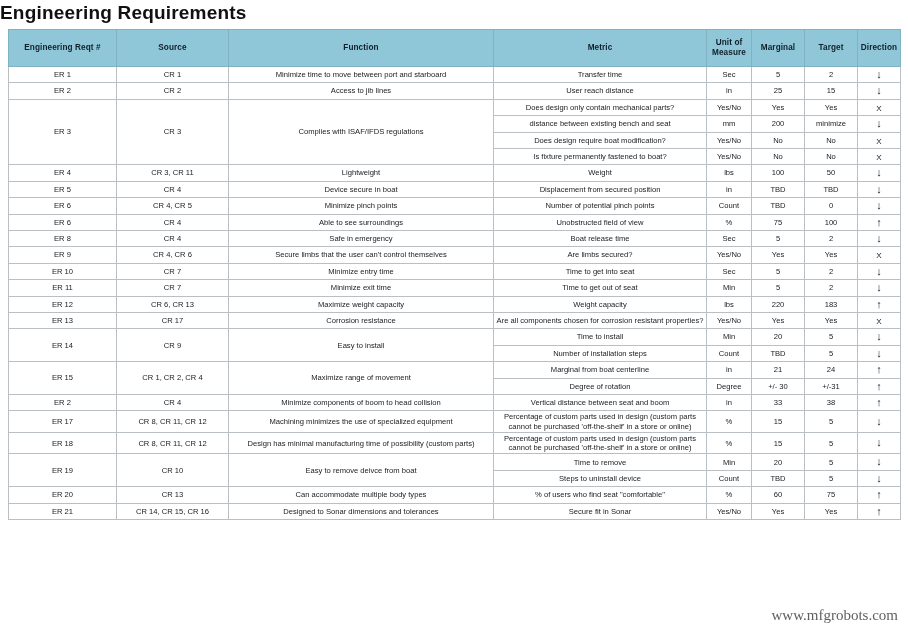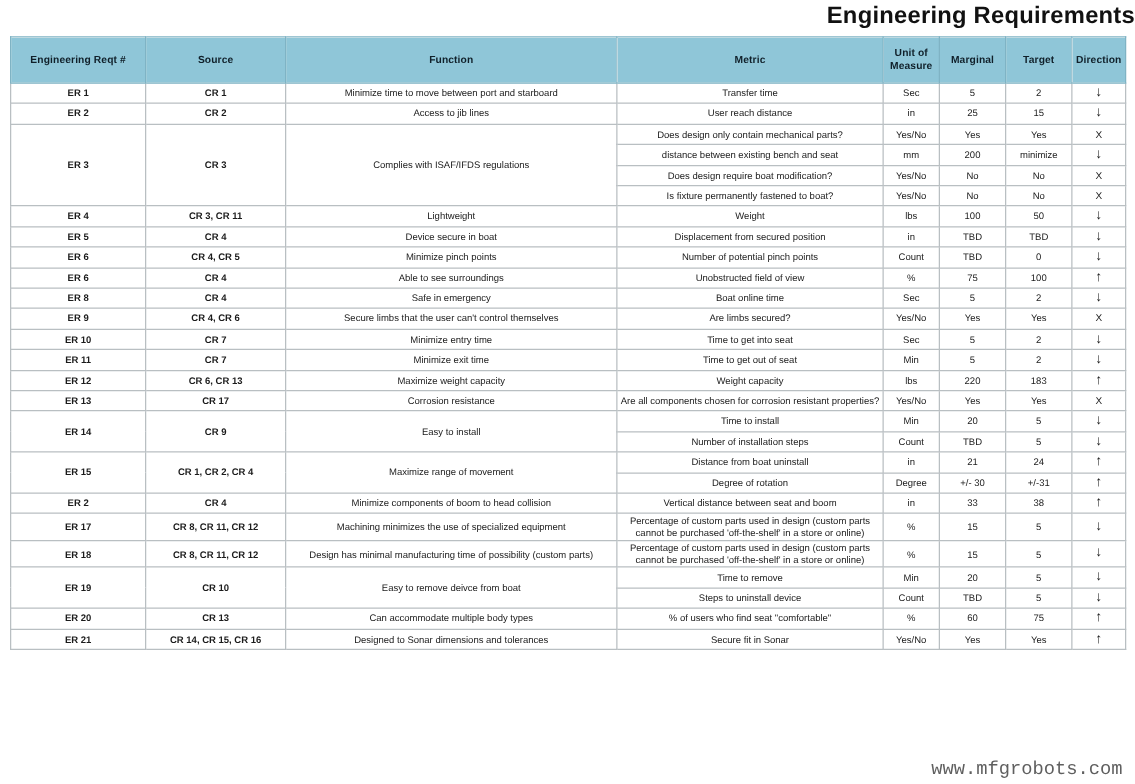--- a/index.html
+++ b/index.html
@@ -9,21 +9,21 @@
   }
   body {
     width: 908px;
     height: 627px;
     font-family: "Liberation Sans", sans-serif;
     color: #1a1a1a;
     overflow: hidden;
     position: relative;
   }
   #page-title {
-    text-align: right;
+    text-align: left;
     font-size: 19px;
     font-weight: bold;
     letter-spacing: 0.2px;
     color: #111111;
     padding: 3px 0 5px 0;
     line-height: 1.1;
   }
   .table-wrap {
     padding: 0 8px 0 8px;
     box-sizing: border-box;
@@ -57,32 +57,32 @@
   
   col.c-req   { width: 108px; }
   col.c-src   { width: 112px; }
   col.c-fn    { width: 265px; }
   col.c-met   { width: 213px; }
   col.c-uom   { width: 45px;  }
   col.c-marg  { width: 53px;  }
   col.c-targ  { width: 53px;  }
   col.c-dir   { width: 43px;  }
 
-  td.id, td.src { font-weight: bold; }
+  td.id, td.src { font-weight: normal; }
   td.fn, td.met { }
   td.dir { font-size: 11px; line-height: 1; }
   .arrow-up::after   { content: "\2191"; }
   .arrow-down::after { content: "\2193"; }
   .mark-x::after     { content: "X"; font-size: 8px; font-weight: normal; }
 
   .watermark {
     position: absolute;
     right: 10px;
     bottom: 3px;
-    font-family: Liberation Mono, monospace;
+    font-family: Liberation Serif, serif;
     font-size: 15px;
     color: #4a4a4a;
     opacity: 0.88;
     white-space: nowrap;
     pointer-events: none;
   }
 </style>
 </head>
 <body>
 
@@ -201,21 +201,21 @@
           <td class="met">Unobstructed field of view</td>
           <td class="uom">%</td>
           <td class="marg">75</td>
           <td class="targ">100</td>
           <td class="dir arrow-up"></td>
         </tr>
         <tr>
           <td class="id">ER 8</td>
           <td class="src">CR 4</td>
           <td class="fn">Safe in emergency</td>
-          <td class="met">Boat online time</td>
+          <td class="met">Boat release time</td>
           <td class="uom">Sec</td>
           <td class="marg">5</td>
           <td class="targ">2</td>
           <td class="dir arrow-down"></td>
         </tr>
         <tr>
           <td class="id">ER 9</td>
           <td class="src">CR 4, CR 6</td>
           <td class="fn">Secure limbs that the user can't control themselves</td>
           <td class="met">Are limbs secured?</td>
@@ -278,21 +278,21 @@
           <td class="met">Number of installation steps</td>
           <td class="uom">Count</td>
           <td class="marg">TBD</td>
           <td class="targ">5</td>
           <td class="dir arrow-down"></td>
         </tr>
         <tr>
           <td class="id" rowspan="2">ER 15</td>
           <td class="src" rowspan="2">CR 1, CR 2, CR 4</td>
           <td class="fn" rowspan="2">Maximize range of movement</td>
-          <td class="met">Distance from boat uninstall</td>
+          <td class="met">Marginal from boat centerline</td>
           <td class="uom">in</td>
           <td class="marg">21</td>
           <td class="targ">24</td>
           <td class="dir arrow-up"></td>
         </tr>
         <tr>
           <td class="met">Degree of rotation</td>
           <td class="uom">Degree</td>
           <td class="marg">+/- 30</td>
           <td class="targ">+/-31</td>

